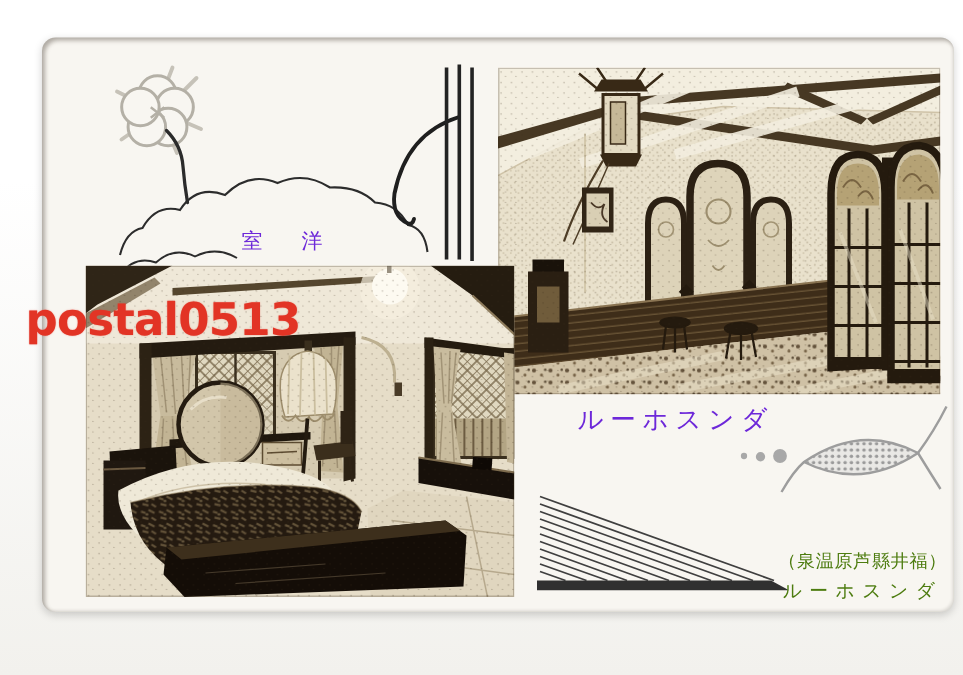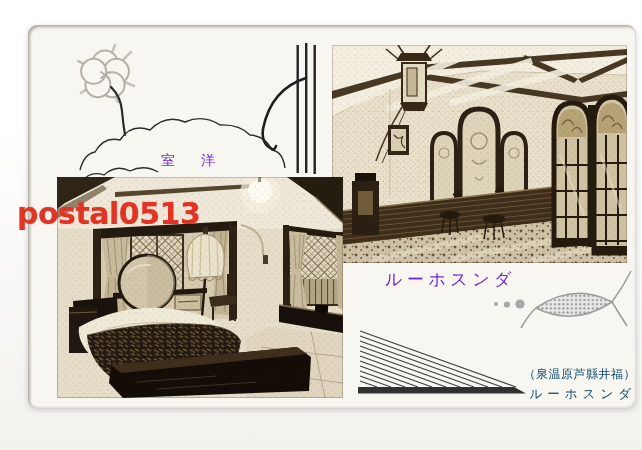--- a/index.html
+++ b/index.html
@@ -14,21 +14,21 @@
   .deco{position:absolute;left:0;top:0;width:608px;height:383px;z-index:1;}
   .photo{position:absolute;overflow:hidden;z-index:2;}
   .photo svg{display:block;}
   .photo-hall{left:304px;top:20px;width:295px;height:218px;}
   .photo-room{left:29px;top:152px;width:286px;height:221px;z-index:3;}
   .label{position:absolute;z-index:4;color:#6d28d9;white-space:nowrap;}
   .room-label{left:133px;top:127px;font-size:14px;letter-spacing:26px;
         font-family:"DejaVu Serif","Liberation Serif",serif;}
   .hall-label{left:357px;top:243px;font-size:17px;letter-spacing:4.5px;font-weight:500;}
   .caption{position:absolute;left:486px;top:341px;width:122px;z-index:4;
-        text-align:right;color:#0c4a6e;
+        text-align:center;color:#4d7c0f;
         font-family:"DejaVu Serif","Liberation Serif",serif;}
   .cap1{font-size:12px;letter-spacing:0.5px;}
   .cap2{font-size:12.5px;letter-spacing:5px;margin-top:3px;}
   .watermark{position:absolute;left:1px;top:196px;z-index:10;
         font-size:30px;font-weight:bold;letter-spacing:-0.5px;
         text-shadow:0 0 1px rgba(225,52,40,.55);}
 </style>
 </head>
 <body>
 

